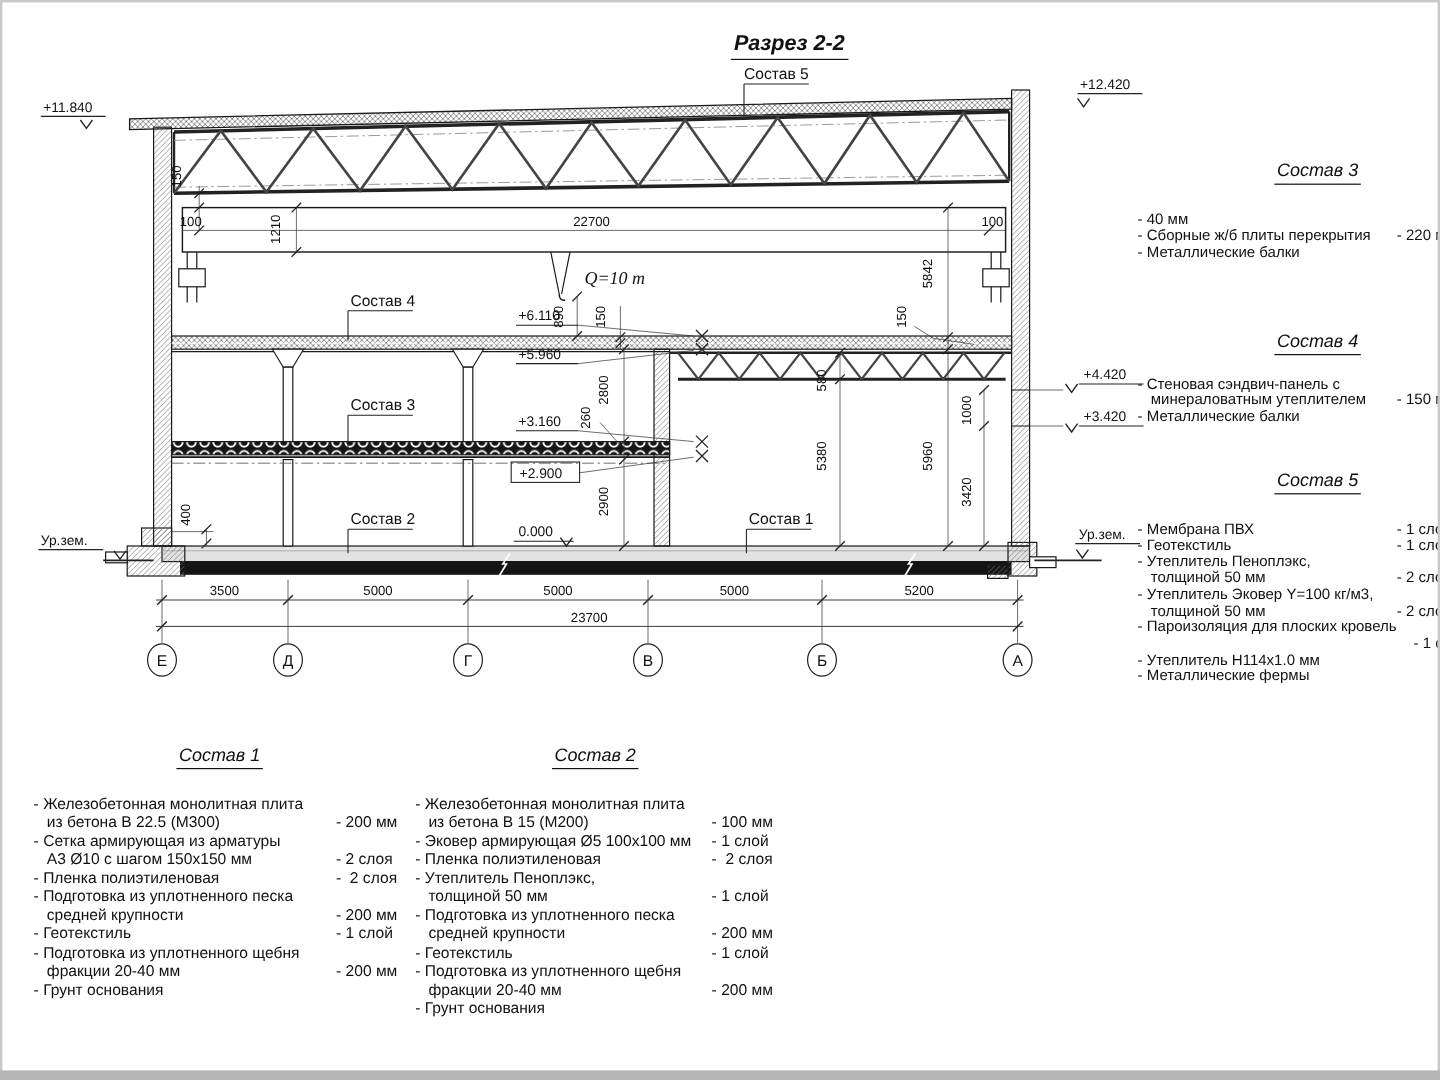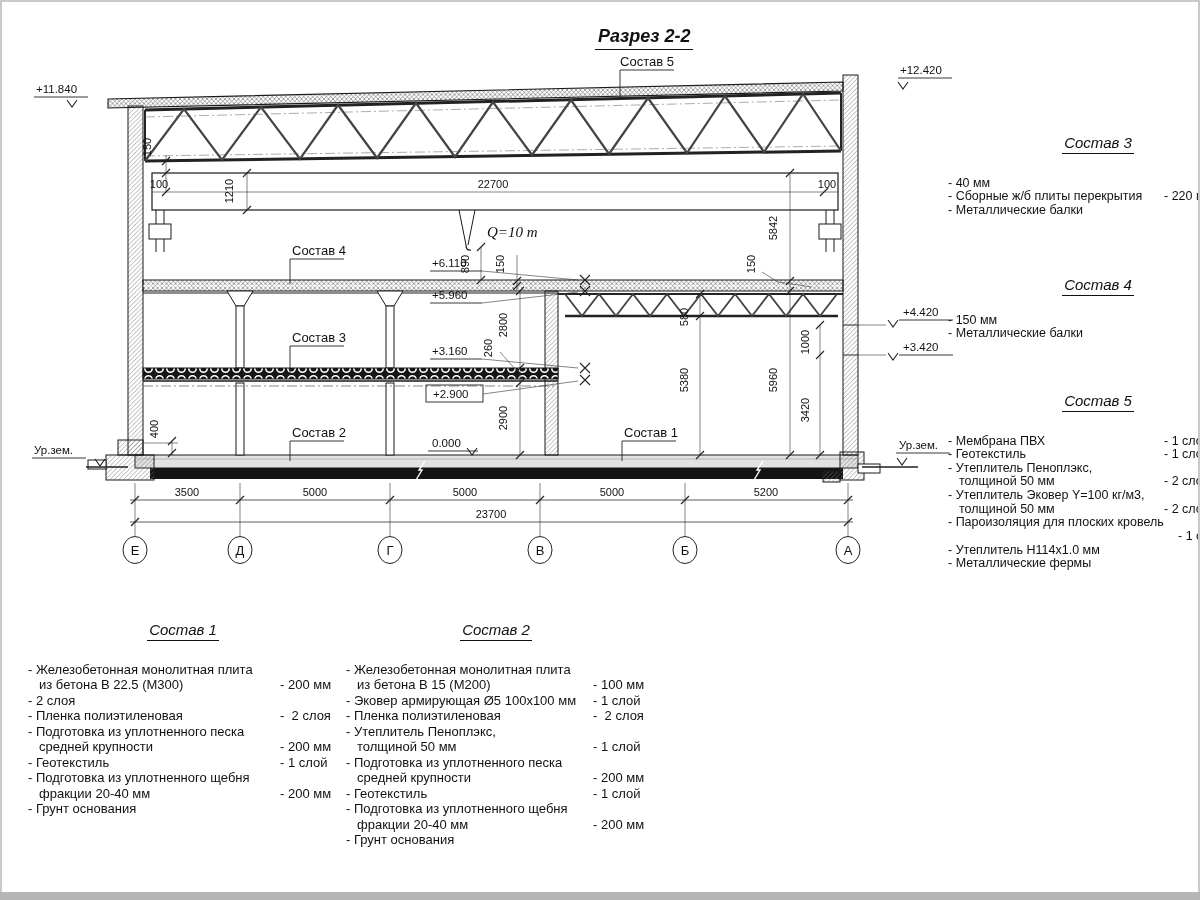--- a/index.html
+++ b/index.html
@@ -6,21 +6,21 @@
   body{width:1200px;height:900px;position:relative;overflow:hidden;background:#fff;
        font-family:"Liberation Sans",sans-serif;color:#111;}
   svg{position:absolute;left:0;top:0;}
   svg text{font-family:"Liberation Sans",sans-serif;fill:#111;}
   .dim{font-size:11px;}
   .lev{font-size:11.5px;}
   .ref{font-size:13px;}
   .axisletter{font-size:13px;}
   .qload{font-family:"Liberation Serif",serif;font-style:italic;font-size:15px;}
 
-  .page-title{position:absolute;left:595px;top:26px;width:112px;text-align:left;
+  .page-title{position:absolute;left:595px;top:26px;width:112px;text-align:right;
       font-style:italic;font-size:18px;font-weight:600;}
   .page-title span{border-bottom:1.5px solid #111;padding:0 3px 3px;}
 
   .complist{position:absolute;color:#111;}
   .blists{font-size:13px;line-height:15.5px;}
   .rlists{font-size:12.5px;line-height:13.6px;}
   .ctitle{font-style:italic;font-size:15px;text-align:center;}
   .ctitle span{border-bottom:1px solid #111;padding:0 2px 2px;}
   .citem{display:flex;align-items:flex-end;}
   .ctxt{flex:0 0 auto;}
@@ -225,20 +225,24 @@
 <div class="complist blists w1" style="left:28px;top:622px;width:310px;">
   <div class="ctitle" style="margin-bottom:24px;"><span>Состав 1</span></div>
   <div class="citem">
       <div class="ctxt">
         <div class="cl1">- Железобетонная  монолитная плита</div>
         <div class="cl2">из бетона В 22.5 (М300)</div>
       </div>
       <div class="cval">- 200 мм</div>
     </div>
   <div class="citem">
+      <div class="ctxt">
+        <div class="cl1">- Сетка армирующая из арматуры</div>
+        <div class="cl2">А3 Ø10 с шагом 150х150 мм</div>
+      </div>
       <div class="cval">- 2 слоя</div>
     </div>
   <div class="citem">
       <div class="ctxt">
         <div class="cl1">- Пленка полиэтиленовая</div>
       </div>
       <div class="cval">-  2 слоя</div>
     </div>
   <div class="citem">
       <div class="ctxt">
@@ -336,20 +340,24 @@
   <div class="citem">
       <div class="ctxt">
         <div class="cl1">- Металлические балки</div>
       </div>
     </div>
 </div>
 
 <div class="complist rlists w3" style="left:948px;top:278px;width:300px;">
   <div class="ctitle" style="margin-bottom:22px;"><span>Состав 4</span></div>
   <div class="citem">
+      <div class="ctxt">
+        <div class="cl1">- Стеновая сэндвич-панель с</div>
+        <div class="cl2">минераловатным утеплителем</div>
+      </div>
       <div class="cval">- 150 мм</div>
     </div>
   <div class="citem">
       <div class="ctxt">
         <div class="cl1">- Металлические балки</div>
       </div>
     </div>
 </div>
 
 <div class="complist rlists w3" style="left:948px;top:394px;width:300px;">

